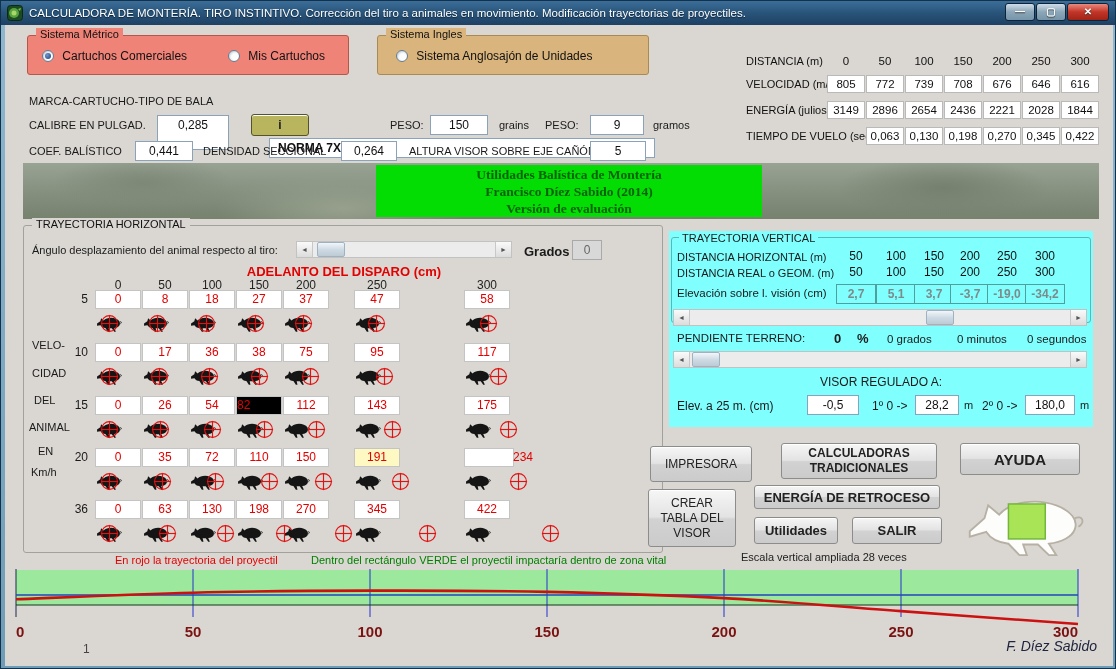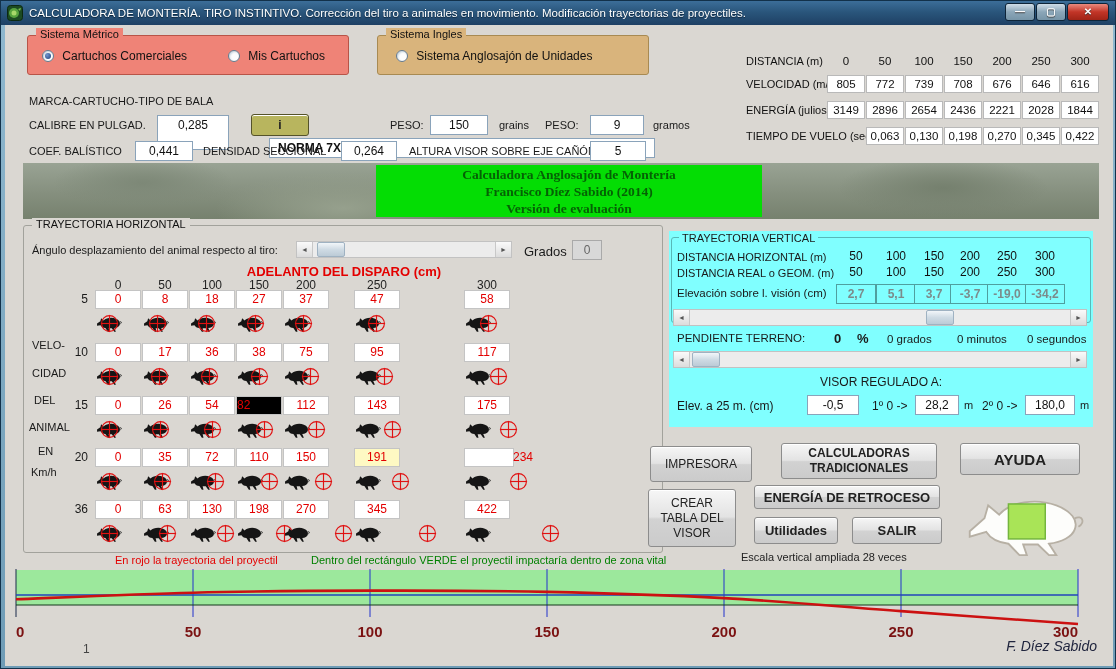--- a/index.html
+++ b/index.html
@@ -154,37 +154,37 @@
       background:
         radial-gradient(90px 30px at 620px 30px, #4d574a 0%, rgba(77,87,74,0) 70%),
         radial-gradient(60px 22px at 680px 40px, #555f50 0%, rgba(85,95,80,0) 70%),
         radial-gradient(120px 35px at 120px 20px, #7d8877 0%, rgba(125,136,119,0) 75%),
         radial-gradient(140px 40px at 920px 25px, #75806e 0%, rgba(117,128,110,0) 75%),
         radial-gradient(160px 45px at 320px 45px, #96a08d 0%, rgba(150,160,141,0) 80%),
         linear-gradient(180deg,#99a394,#858f7e 55%,#76816e);">
       <div style="position:absolute;left:353px;top:2px;width:386px;height:52px;background:#04dd04;
         display:flex;flex-direction:column;justify-content:center;text-align:center;
         font-family:'Liberation Serif',serif;font-weight:bold;color:#056105;font-size:13.5px;line-height:17px;">
-        <div>Calculadora Anglosajón de Montería</div>
+        <div>Utilidades Balística de Montería</div>
         <div>Francisco Díez Sabido (2014)</div>
         <div>Versión de evaluación</div>
       </div>
     </div>
 
     <div class="gbox" style="left:18px;top:200px;width:640px;height:328px;background:#dad7d2;" id="hgroup">
       <span class="gtitle" style="background:#dad7d2;">TRAYECTORIA HORIZONTAL</span>
       <span class="lbl" style="left:8px;top:18px;">Ángulo desplazamiento del animal respecto al tiro:</span>
       <div class="sbar" style="left:272px;top:15px;width:216px;">
         <span class="sarrow">◄</span>
         <span class="strack">
             <span class="sthumb" style="left:4px;"></span>
           </span>
         <span class="sarrow right">►</span>
       </div>
-      <span class="lbl" style="left:500px;top:18px;font-size:13px;">Grados</span>
+      <span class="lbl" style="left:500px;top:18px;font-size:13px;font-weight:bold;">Grados</span>
       <div class="tbox" style="left:548px;top:14px;width:30px;height:20px;background:#d8d8d8;color:#666;border-color:#a9a9a9;">0</div>
       <div class="lbl" style="left:180px;top:38px;width:280px;text-align:center;color:#e30000;font-weight:bold;font-size:13px;">ADELANTO DEL DISPARO (cm)</div>
 
       <span class="lbl" style="left:8px;top:113px;">VELO-</span>
       <span class="lbl" style="left:8px;top:141px;">CIDAD</span>
       <span class="lbl" style="left:10px;top:168px;">DEL</span>
       <span class="lbl" style="left:5px;top:195px;">ANIMAL</span>
       <span class="lbl" style="left:14px;top:219px;">EN</span>
       <span class="lbl" style="left:7px;top:240px;">Km/h</span>
       <div id="hgrid">

